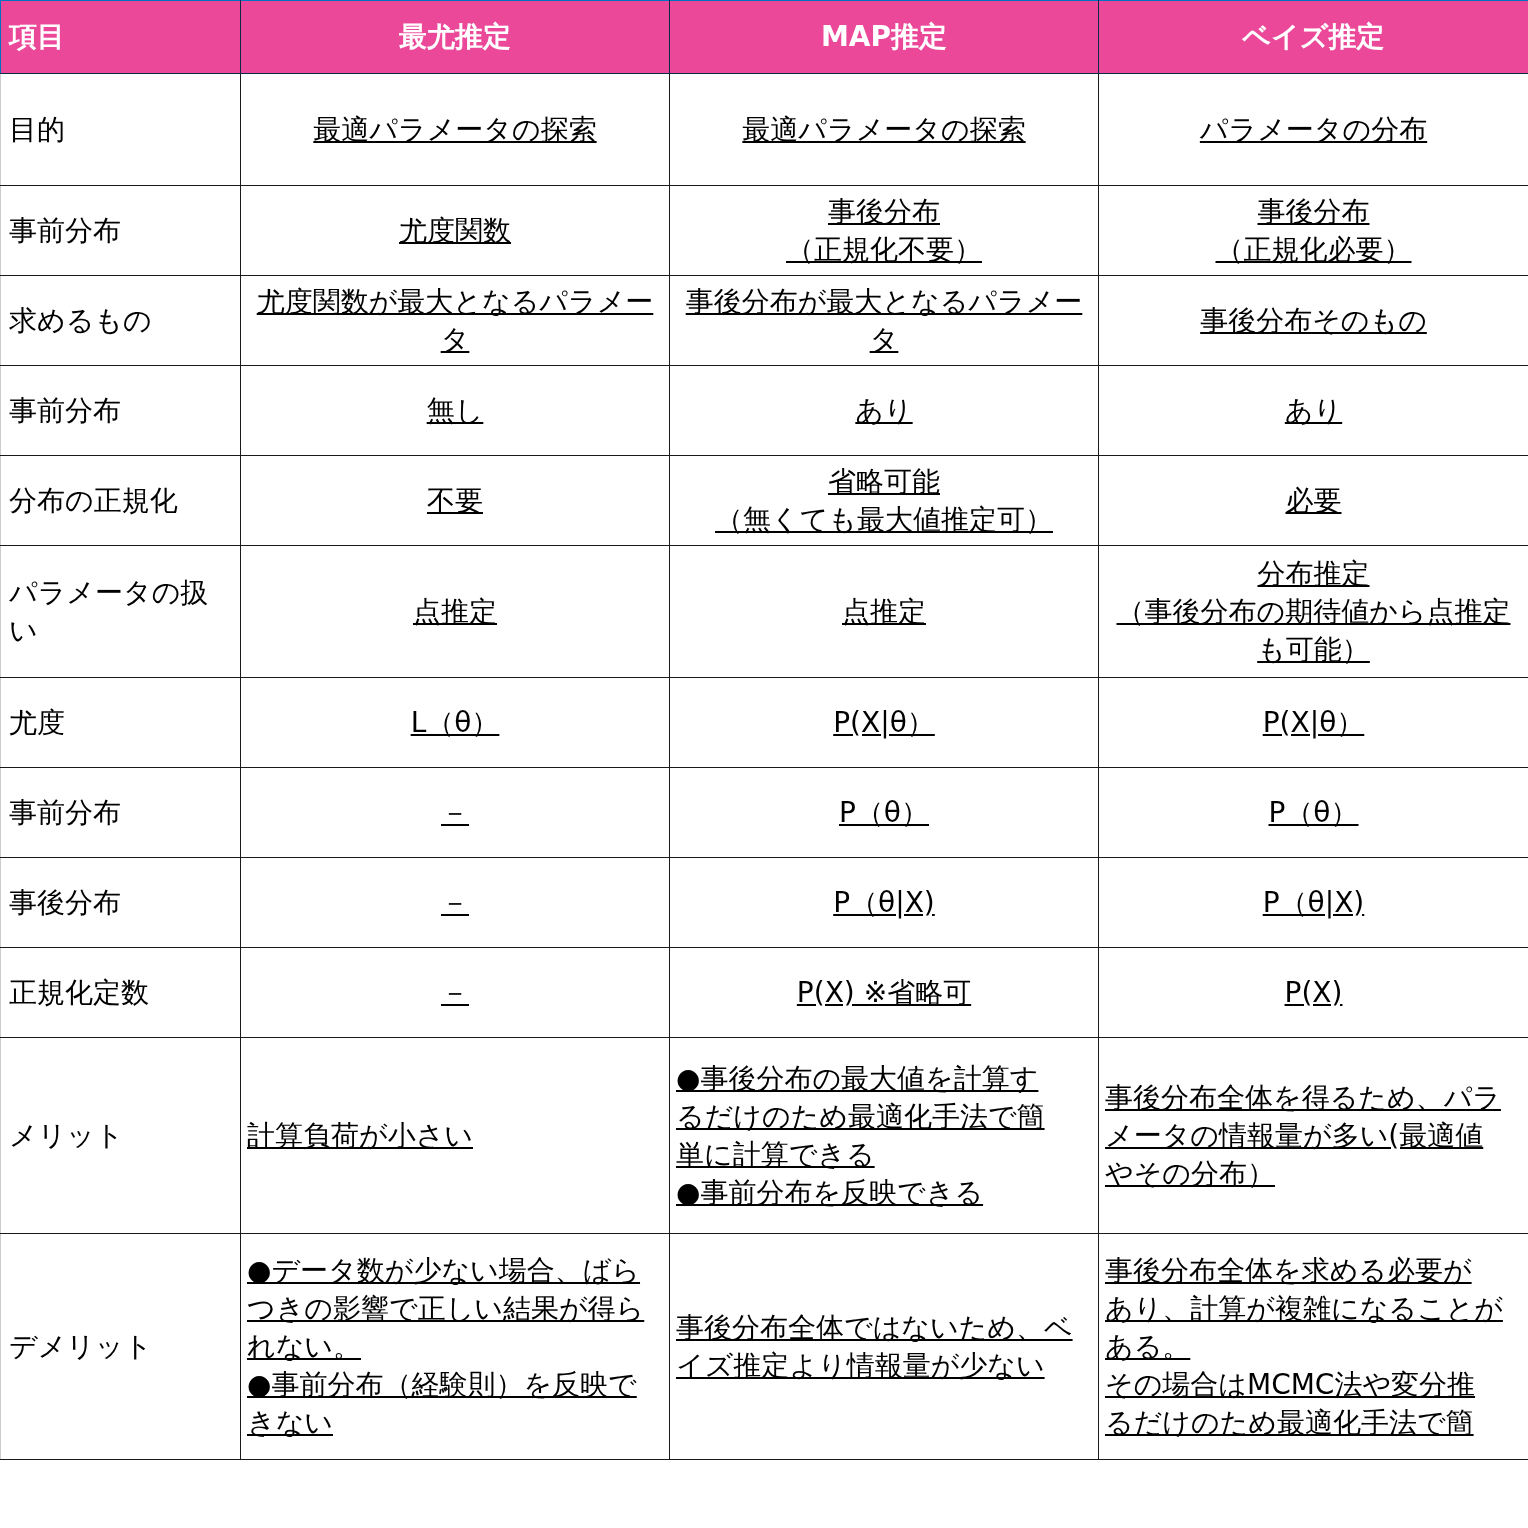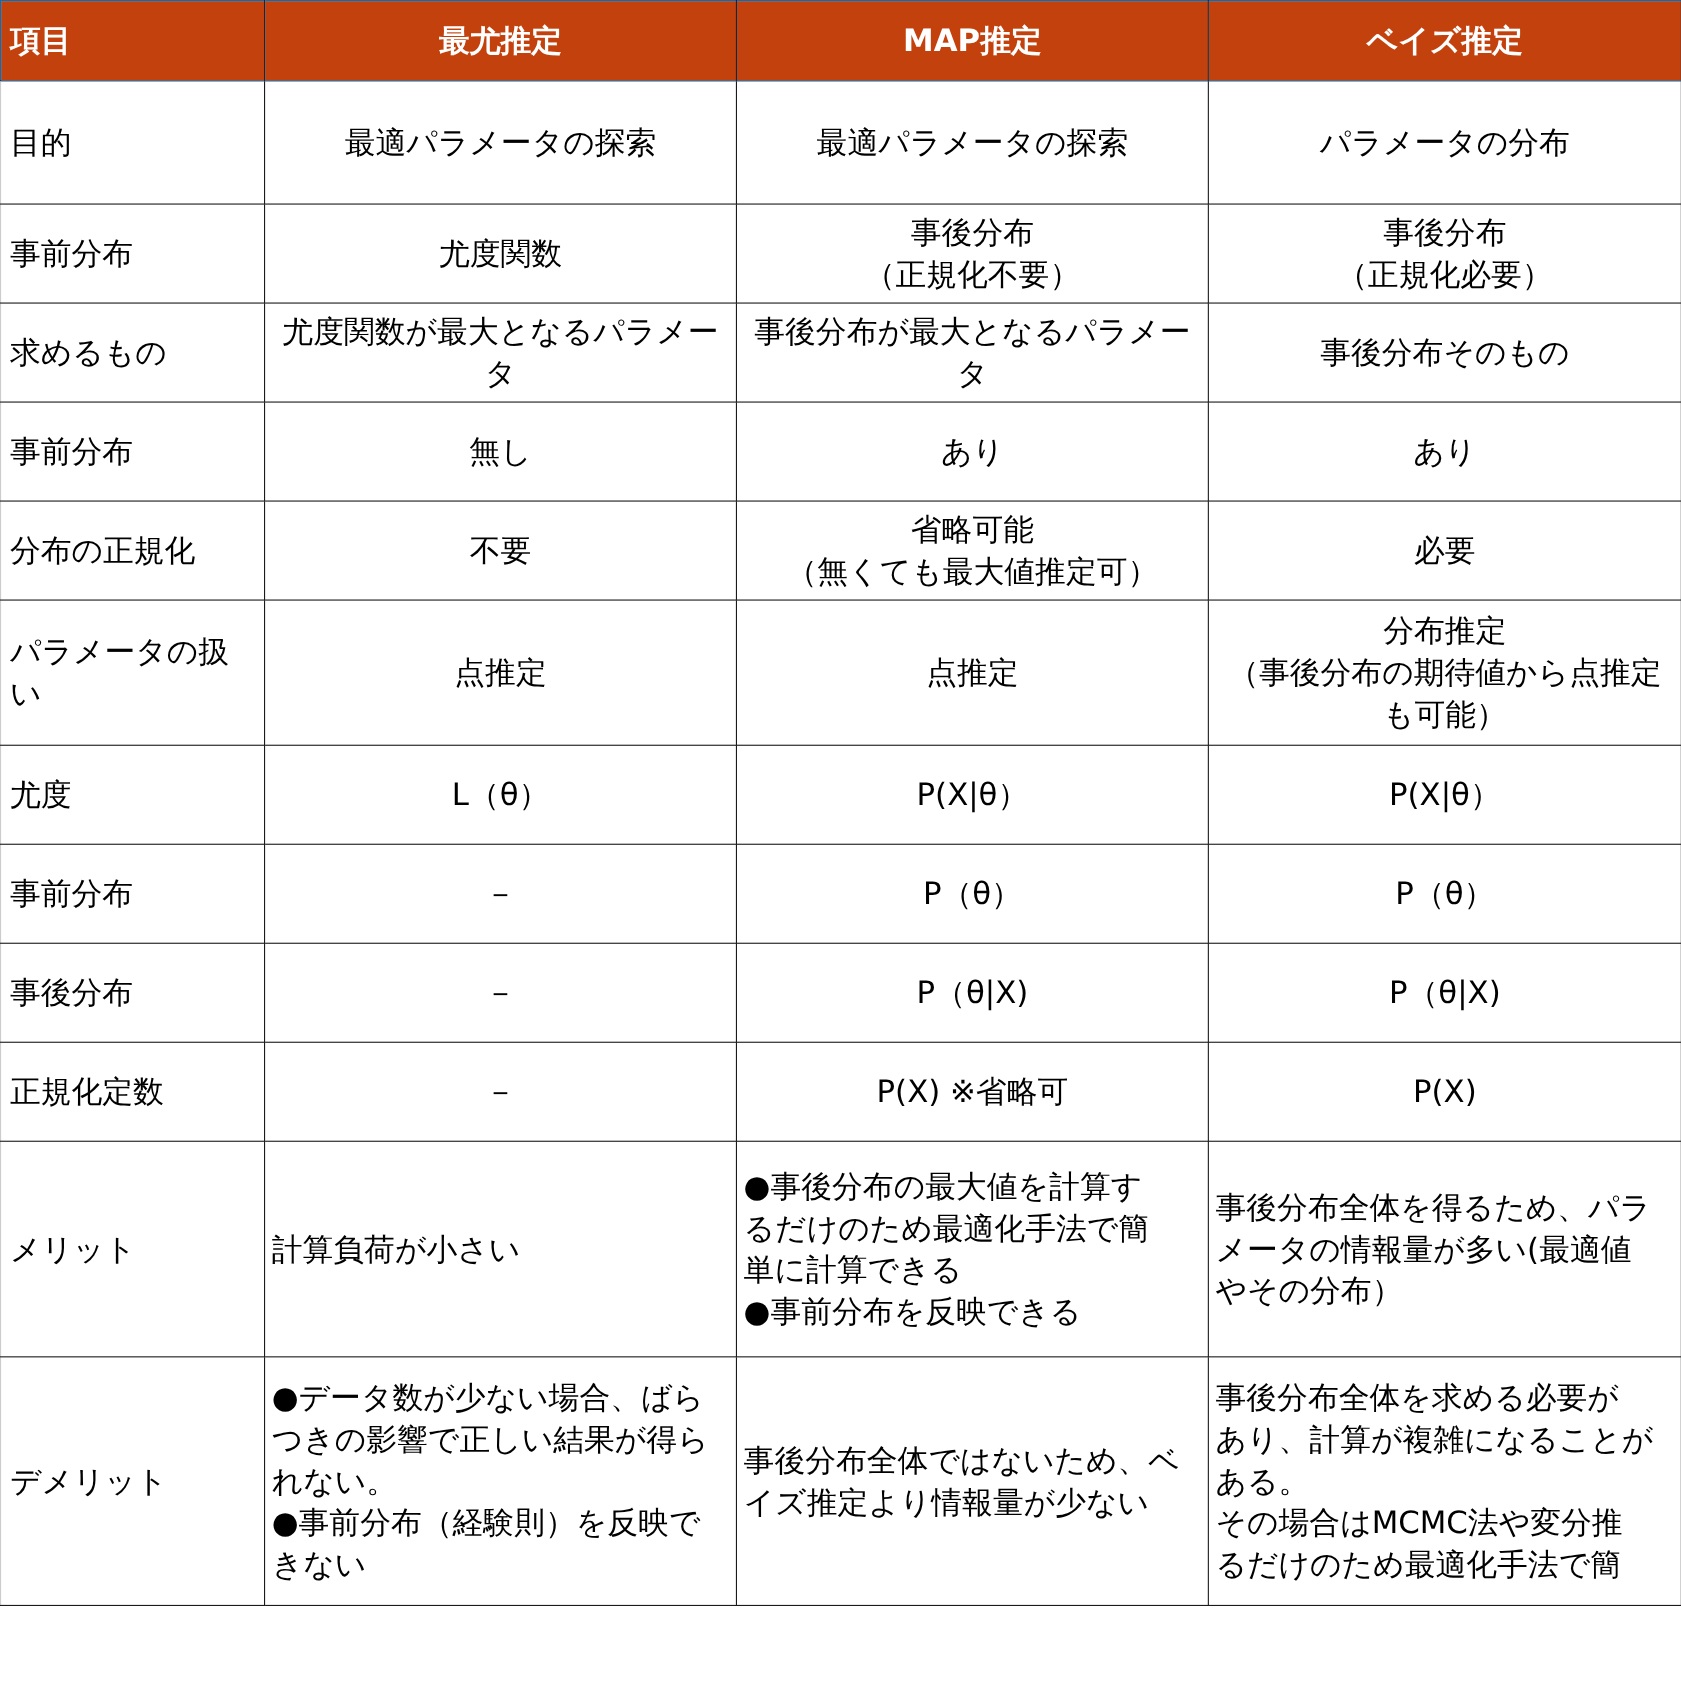--- a/index.html
+++ b/index.html
@@ -29,36 +29,36 @@
   table.cmp th, table.cmp td {
     border: 1.5px solid #1a1a1a;
     padding: 0 6px;
     font-size: 28px;
     line-height: 38px;
     vertical-align: middle;
     overflow: hidden;
     word-break: break-all;
   }
   table.cmp thead th {
-    background: #c2410c;
+    background: #ec4899;
     color: #ffffff;
     font-weight: bold;
     height: 72px;
     border-color: #0b2a4a;
     border-top-color: #0070C0;
     border-left-color: #0070C0;
   }
   table.cmp thead th.hdr-item { text-align: left; padding-left: 8px; }
   table.cmp thead th.hdr-col { text-align: center; }
   table.cmp td.row-label {
     text-align: left;
     padding-left: 8px;
     border-left-color: #cccccc;
   }
-  table.cmp td.val { text-align: center; }
+  table.cmp td.val { text-align: center; text-decoration: underline; }
   table.cmp td.val.left { text-align: left; padding-left: 6px; }
   .ln { display: block; }
 </style>
 </head>
 <body>
 
 <table class="cmp">
   <colgroup>
     <col class="c0">
       <col class="c1">

